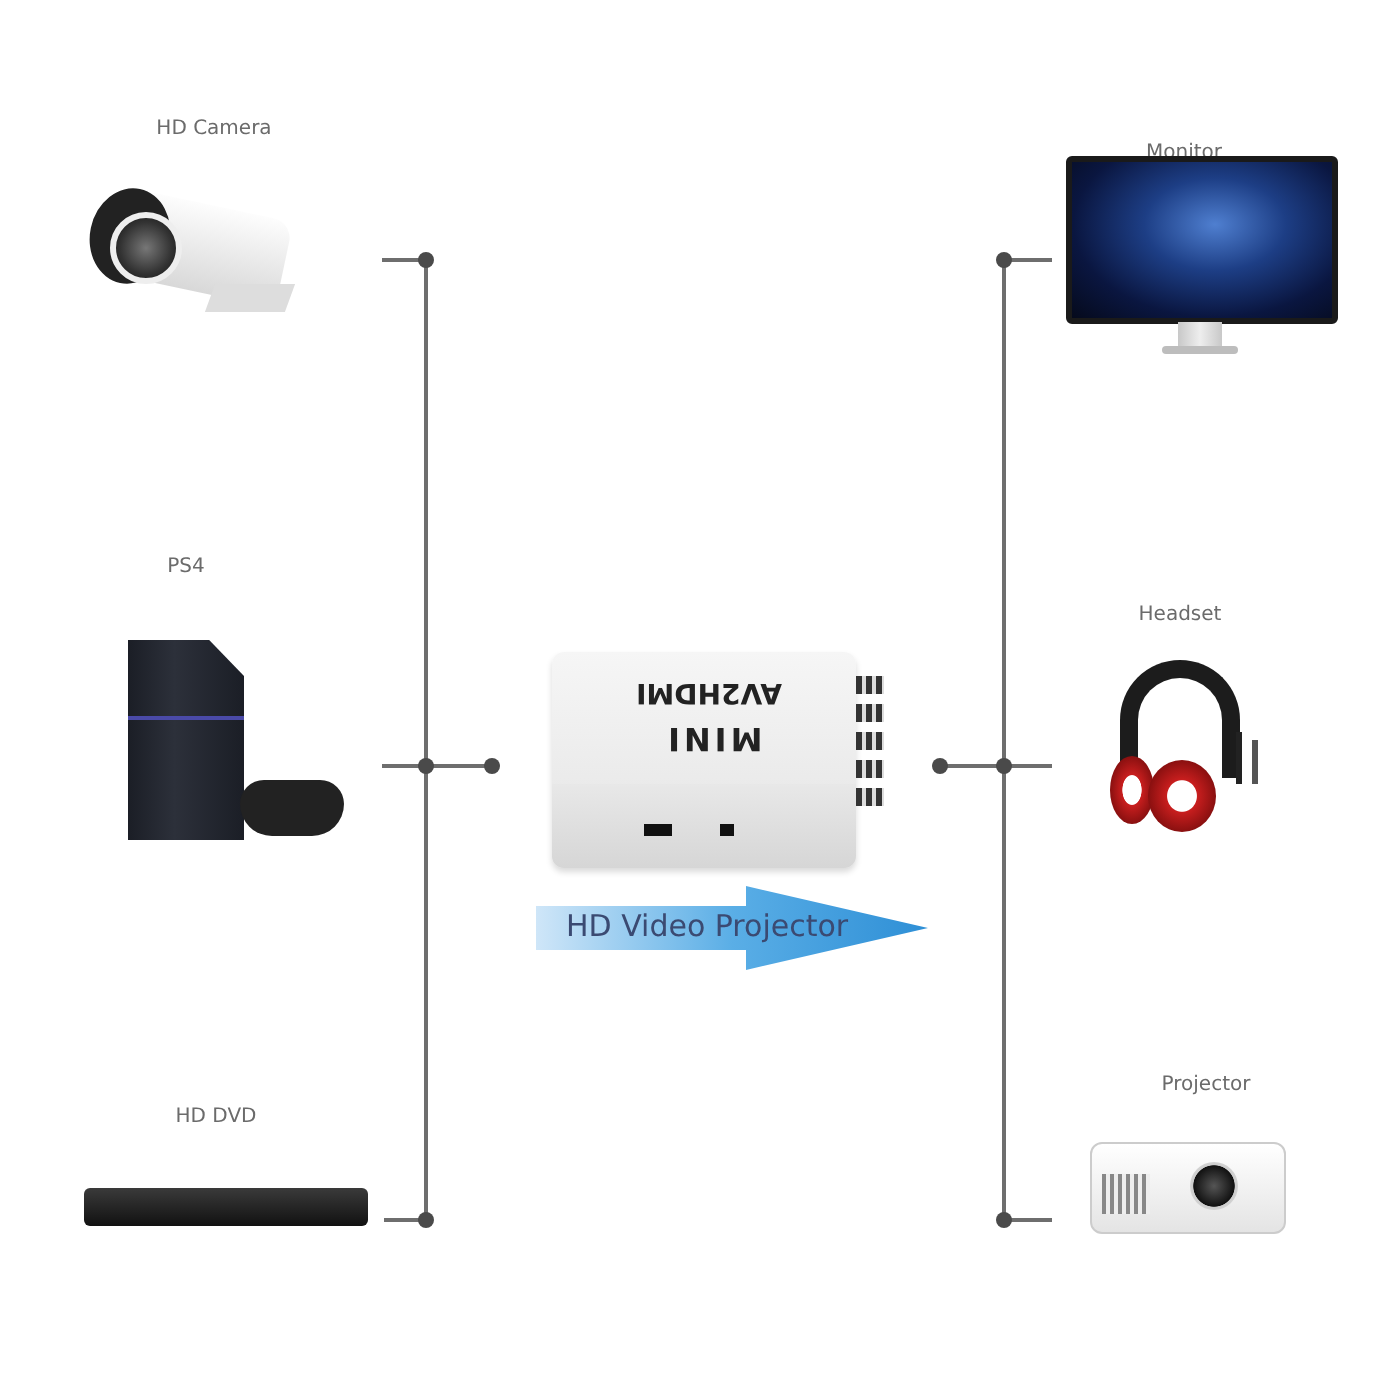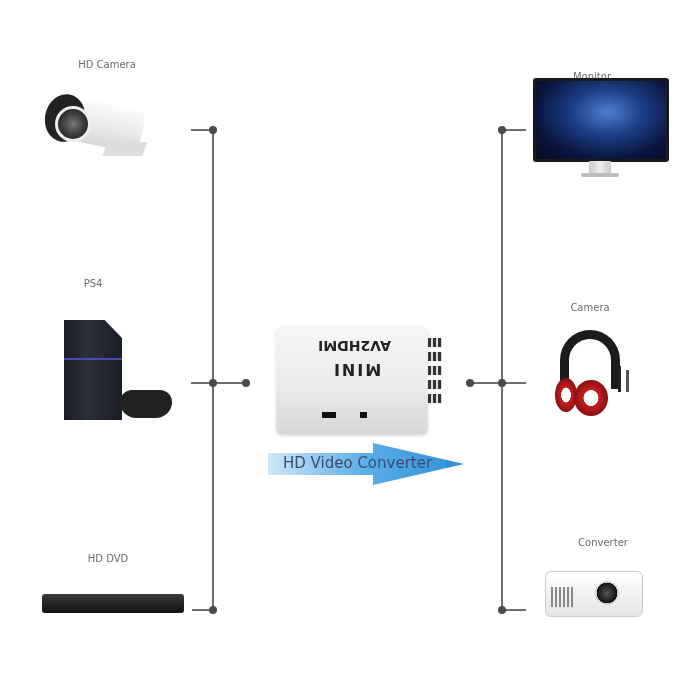--- a/index.html
+++ b/index.html
@@ -99,36 +99,36 @@
 <svg class="arrow" style="left:268px;top:443px;" width="200" height="42" viewBox="0 0 200 42">
   <defs>
     <linearGradient id="ag" x1="0" x2="1" y1="0" y2="0">
       <stop offset="0" stop-color="#cfe6f8"></stop>
       <stop offset="0.5" stop-color="#5aaee6"></stop>
       <stop offset="1" stop-color="#2e8fd6"></stop>
     </linearGradient>
   </defs>
   <polygon points="0,10 105,10 105,0 196,21 105,42 105,32 0,32" fill="url(#ag)"></polygon>
 </svg>
-<div class="arrow-text" style="left:283px;top:454px;">HD Video Converter</div>
+<div class="arrow-text" style="left:283px;top:454px;">HD Video Projector</div>
 
 <div class="label" style="left:592px;top:59px;margin-top:12px;">Monitor</div>
 <div class="dev" style="left:533px;top:78px;width:136px;height:104px;">
   <div class="mon" style="left:0;top:0;width:130px;height:78px;"></div>
   <div class="mon-neck" style="left:56px;top:83px;width:22px;height:12px;"></div>
   <div class="mon-base" style="left:48px;top:95px;width:38px;height:4px;"></div>
 </div>
 
-<div class="label" style="left:590px;top:302px;">Camera</div>
+<div class="label" style="left:590px;top:302px;">Headset</div>
 <div class="dev" style="left:550px;top:330px;width:90px;height:90px;">
   <div class="hs-band" style="left:10px;top:0;width:42px;height:50px;"></div>
   <div class="hs-cup" style="left:5px;top:48px;width:22px;height:34px;"></div>
   <div class="hs-cup" style="left:24px;top:50px;width:34px;height:36px;"></div>
   <div class="hs-cable" style="left:68px;top:36px;height:26px;"></div>
   <div class="hs-cable" style="left:76px;top:40px;height:22px;background:#555;"></div>
 </div>
 
-<div class="label" style="left:603px;top:537px;">Converter</div>
+<div class="label" style="left:603px;top:537px;">Projector</div>
 <div class="dev" style="left:545px;top:563px;width:100px;height:60px;">
   <div class="proj" style="left:0;top:8px;width:96px;height:44px;"></div>
   <div class="proj-vent" style="left:6px;top:24px;width:24px;height:20px;"></div>
   <div class="proj-lens" style="left:50px;top:18px;width:24px;height:24px;"></div>
 </div>
 
 </body></html>

